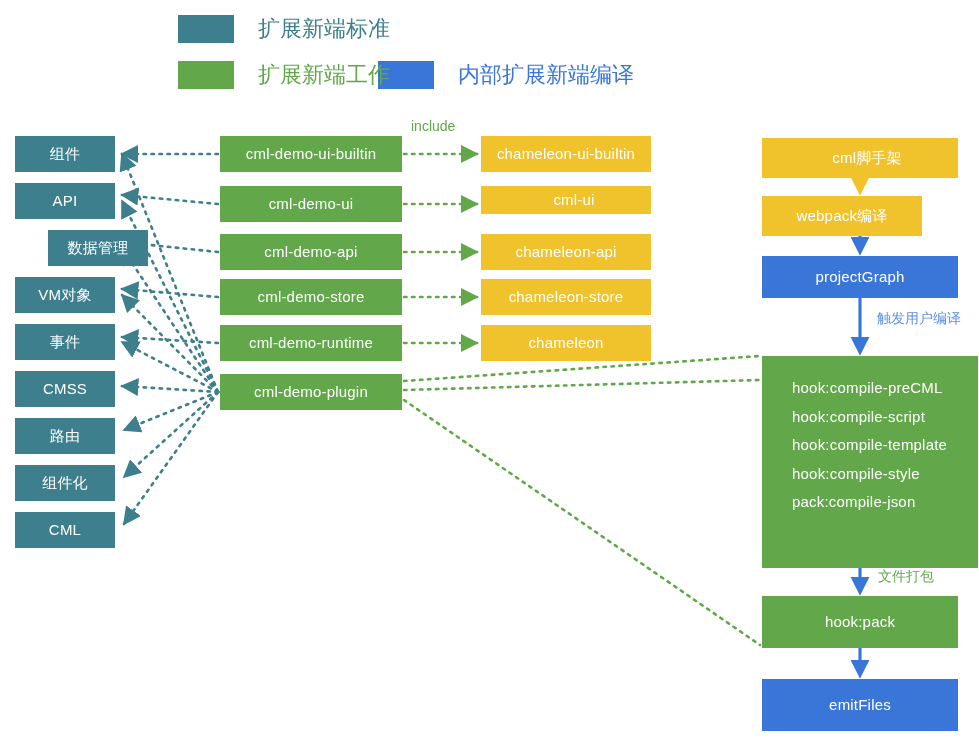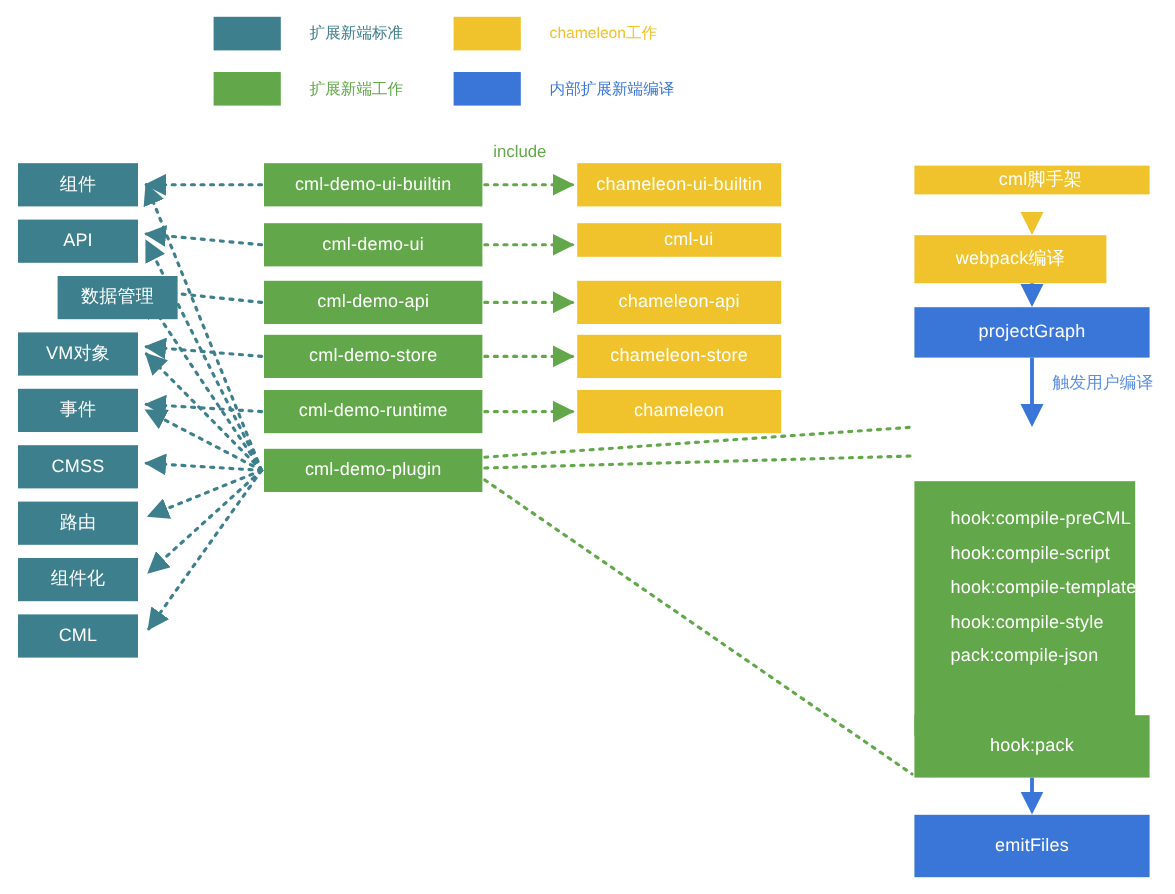--- a/index.html
+++ b/index.html
@@ -72,21 +72,21 @@
     align-items: center;
     z-index: 3;
   }
   .legend-swatch {
     width: 56px;
     height: 28px;
     flex: none;
   }
   .legend-label {
     margin-left: 24px;
-    font-size: 13px;
+    font-size: 22px;
     white-space: nowrap;
   }
   .sw-teal   { background: #3d7f8c; }
   .sw-green  { background: #62a84a; }
   .sw-yellow { background: #f0c22c; }
   .sw-blue   { background: #3a76d8; }
   .lb-teal   { color: #3d7f8c; }
   .lb-green  { color: #62a84a; }
   .lb-yellow { color: #f0c22c; }
   .lb-blue   { color: #3a76d8; }
@@ -152,24 +152,20 @@
     <line x1="860" y1="568" x2="860" y2="592" stroke="#3a76d8" stroke-width="3.2" marker-end="url(#arrow-blue)"></line>
 
     <line x1="860" y1="648" x2="860" y2="675" stroke="#3a76d8" stroke-width="3.2" marker-end="url(#arrow-blue)"></line>
   </svg>
 
   <div class="legend-item" style="left:178px; top:14px;">
     <span class="legend-swatch sw-teal"></span>
     <span class="legend-label lb-teal">扩展新端标准</span>
   </div>
 
-  <div class="legend-item" style="left:378px; top:14px;">
-    <span class="legend-swatch sw-yellow"></span>
-    <span class="legend-label lb-yellow">chameleon工作</span>
-  </div>
 
   <div class="legend-item" style="left:378px; top:60px;">
     <span class="legend-swatch sw-blue"></span>
     <span class="legend-label lb-blue">内部扩展新端编译</span>
   </div>
 
   <div class="legend-item" style="left:178px; top:60px;">
     <span class="legend-swatch sw-green"></span>
     <span class="legend-label lb-green">扩展新端工作</span>
   </div>
@@ -190,25 +186,25 @@
   <div class="node green" style="left:220px; top:279px; width:182px; height:36px;">cml-demo-store</div>
   <div class="node green" style="left:220px; top:325px; width:182px; height:36px;">cml-demo-runtime</div>
   <div class="node green" style="left:220px; top:374px; width:182px; height:36px;">cml-demo-plugin</div>
 
   <div class="node yellow" style="left:481px; top:136px; width:170px; height:36px;">chameleon-ui-builtin</div>
   <div class="node yellow" style="left:481px; top:186px; width:170px; height:28px;padding-left:16px;">cml-ui</div>
   <div class="node yellow" style="left:481px; top:234px; width:170px; height:36px;">chameleon-api</div>
   <div class="node yellow" style="left:481px; top:279px; width:170px; height:36px;">chameleon-store</div>
   <div class="node yellow" style="left:481px; top:325px; width:170px; height:36px;">chameleon</div>
 
-  <div class="node yellow" style="left:762px; top:138px; width:196px; height:24px;padding-left:14px;">cml脚手架</div>
+  <div class="node yellow" style="left:762px; top:138px; width:196px; height:40px;padding-left:14px;">cml脚手架</div>
   <div class="node yellow" style="left:762px; top:196px; width:160px; height:40px;">webpack编译</div>
   <div class="node blue" style="left:762px; top:256px; width:196px; height:42px;">projectGraph</div>
 
-  <div class="node green hooks" style="left:762px; top:356px; width:184px; height:212px;margin-top:45px;">
+  <div class="node green hooks" style="left:762px; top:356px; width:216px; height:212px;">
     <div class="hook-line">hook:compile-preCML</div>
     <div class="hook-line">hook:compile-script</div>
     <div class="hook-line">hook:compile-template</div>
     <div class="hook-line">hook:compile-style</div>
     <div class="hook-line">pack:compile-json</div>
   </div>
 
   <div class="node green" style="left:762px; top:596px; width:196px; height:52px;">hook:pack</div>
   <div class="node blue" style="left:762px; top:679px; width:196px; height:52px;">emitFiles</div>
 

